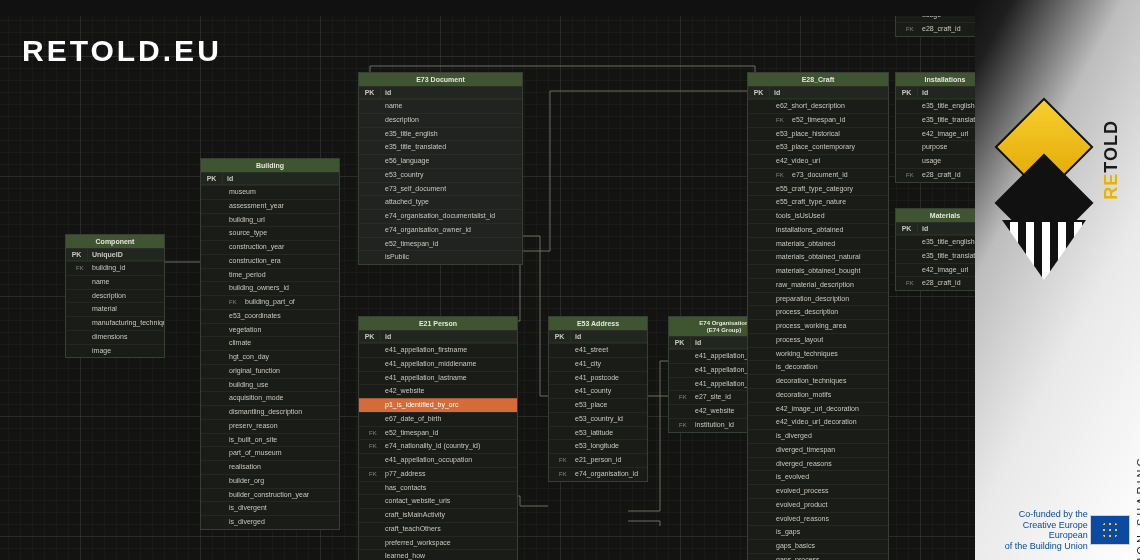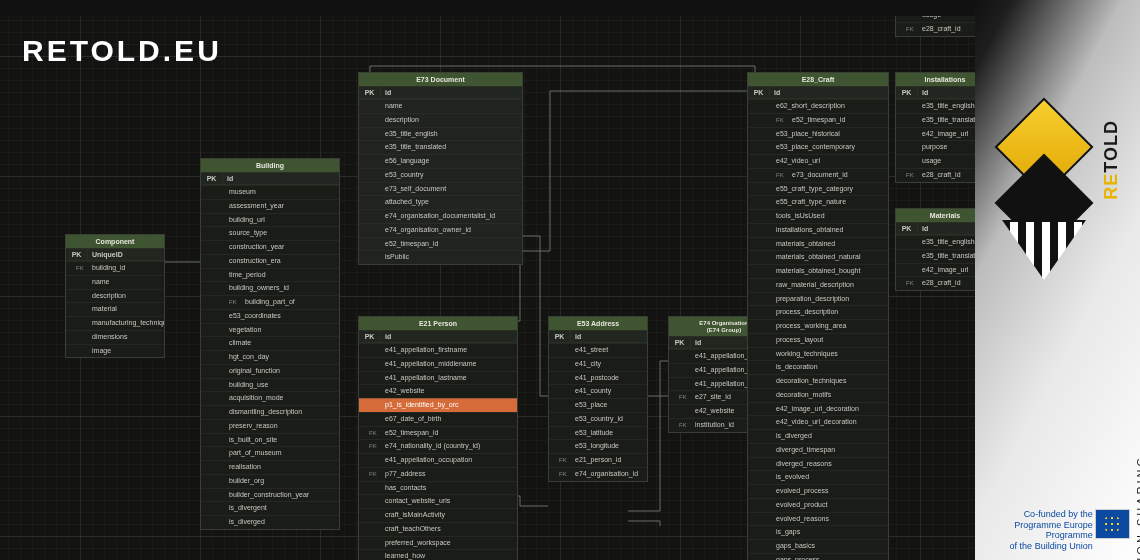--- a/index.html
+++ b/index.html
@@ -144,20 +144,21 @@
     left: 18px; top: 108px;
     width: 84px; height: 60px;
     background: repeating-linear-gradient(90deg,#111 0 8px,#fff 8px 16px);
     clip-path: polygon(0 0, 100% 0, 50% 100%);
     border-top: 2px solid #111;
   }
   .eu {
     position: absolute;
     right: 10px; bottom: 8px;
     display: flex;
+    align-items: center;
     gap: 2px;
     padding-left: 11px;
   }
   .eu-text {
     font-size: 9px;
     color: #0b4aa0;
     text-align: right;
     line-height: 1.2;
   }
   .eu-flag {
@@ -431,18 +432,18 @@
       <div class="dia yellow"></div>
       <div class="dia black"></div>
       <div class="stripes"></div>
     </div>
     <div class="logo-word"><span class="re">RE</span><span>TOLD</span></div>
   </div>
   <div class="tagline">DOCUMENTATION  DIGITISATION  SHARING</div>
   <div class="eu">
     <div class="eu-text">
       <div>Co-funded by the</div>
-      <div>Programme Europe Programme</div>
+      <div>Creative Europe European</div>
       <div>of the Building Union</div>
     </div>
     <div class="eu-flag"></div>
   </div>
 </div>
 
 </body></html>

